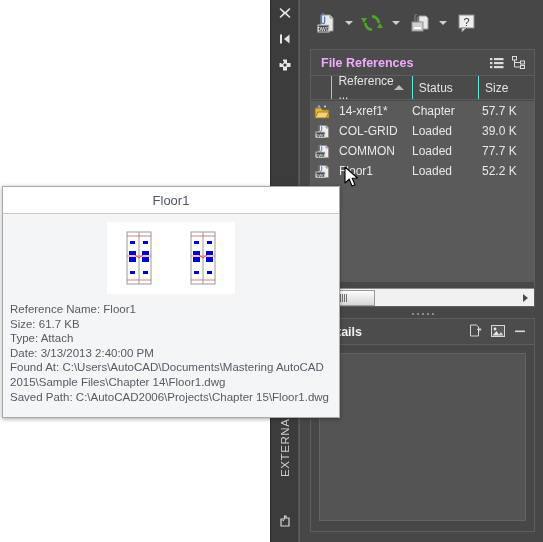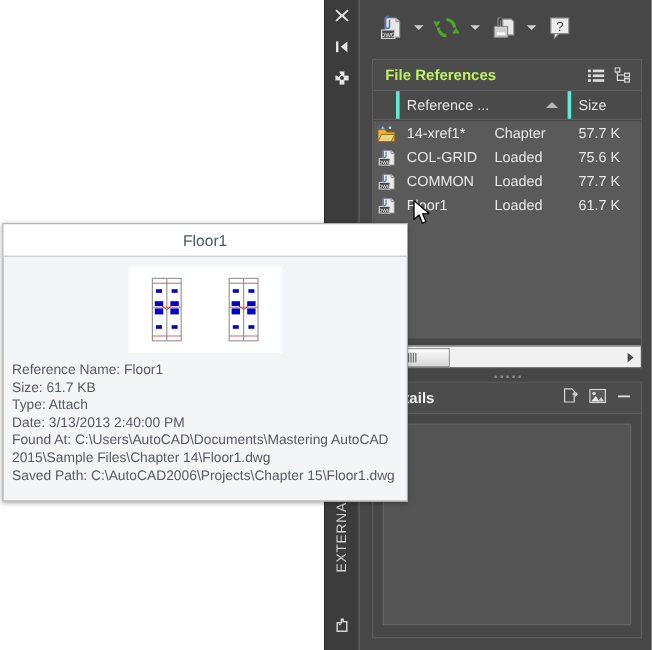--- a/index.html
+++ b/index.html
@@ -67,32 +67,32 @@
   .fileref {
     position: absolute; left: 10px; top: 49px; right: 8px; height: 258px;
     background: #474747;
     border: 1px solid #5e5e5e;
   }
   .fr-head {
     height: 26px; background: #4c4c4c;
     border-bottom: 1px solid #5e5e5e;
     display: flex; align-items: center; padding: 0 8px 0 10px;
   }
-  .fr-title { color: #bef264; font-size: 12.5px; font-weight: bold; flex: 1; }
+  .fr-title { color: #f0abfc; font-size: 12.5px; font-weight: bold; flex: 1; }
   .fr-head-icons { display: flex; gap: 8px; align-items: center; }
   .fr-head-icons > span { display:flex; align-items:center; }
 
   .fr-cols {
     height: 24px; display: flex; align-items: stretch;
     background: #4a4a4a; border-bottom: 1px solid #5e5e5e;
   }
   .col {
     display: flex; align-items: center;
     color: #e4e4e4; font-size: 12px;
-    border-right: 3px solid #5eead4;
+    border-right: 1px solid #5eead4;
     padding: 0 6px;
   }
   .col-icon { width: 22px; }
   .col-name { flex: 1; justify-content: space-between; }
   .col-status { width: 70px; }
   .col-size { width: 58px; border-right: none; }
   .sort-arrow { width:0; height:0;
     border-left: 5px solid transparent; border-right: 5px solid transparent;
     border-bottom: 5px solid #b8b8b8; margin-right: 2px; }
 
@@ -283,20 +283,23 @@
             </span>
           </span>
         </div>
 
         <div class="fr-cols">
           <div class="col col-icon"></div>
           <div class="col col-name">
             <span>Reference ...</span>
             <span class="sort-arrow"></span>
           </div>
+          <div class="col col-status">
+            <span>Status</span>
+          </div>
           <div class="col col-size">
             <span>Size</span>
           </div>
         </div>
 
         <div class="fr-list">
 
           <div class="row">
             <div class="cell cell-icon">
               <svg width="16" height="15" viewBox="0 0 16 15">
@@ -316,21 +319,21 @@
               <svg width="16" height="15" viewBox="0 0 16 15">
                 <path d="M5 1.5 L12 1.5 L14.5 4 L14.5 13.5 L5 13.5 Z" fill="#ededed" stroke="#8f8f8f" stroke-width=".8"></path>
                 <path d="M12 1.5 L12 4 L14.5 4" fill="#c8c8c8" stroke="#8f8f8f" stroke-width=".8"></path>
                 <rect x="2" y="8" width="9" height="5.5" fill="#4a4a4a" stroke="#d5d5d5" stroke-width=".8"></rect>
                 <text x="6.5" y="12.5" font-size="4" fill="#ffffff" text-anchor="middle" font-family="Liberation Sans, sans-serif">DWG</text>
                 <path d="M7 0.5 C6 0.5 5.5 1.2 5.5 2 L5.5 6.2 C5.5 6.9 6 7.3 6.6 7.3 C7.2 7.3 7.7 6.9 7.7 6.2 L7.7 2.4" fill="none" stroke="#4e79c6" stroke-width="1"></path>
               </svg>
             </div>
             <div class="cell cell-name">COL-GRID</div>
             <div class="cell cell-status">Loaded</div>
-            <div class="cell cell-size">75.6 K</div>
+            <div class="cell cell-size">39.0 K</div>
           </div>
 
           <div class="row">
             <div class="cell cell-icon">
               <svg width="16" height="15" viewBox="0 0 16 15">
                 <path d="M5 1.5 L12 1.5 L14.5 4 L14.5 13.5 L5 13.5 Z" fill="#ededed" stroke="#8f8f8f" stroke-width=".8"></path>
                 <path d="M12 1.5 L12 4 L14.5 4" fill="#c8c8c8" stroke="#8f8f8f" stroke-width=".8"></path>
                 <rect x="2" y="8" width="9" height="5.5" fill="#4a4a4a" stroke="#d5d5d5" stroke-width=".8"></rect>
                 <text x="6.5" y="12.5" font-size="4" fill="#ffffff" text-anchor="middle" font-family="Liberation Sans, sans-serif">DWG</text>
                 <path d="M7 0.5 C6 0.5 5.5 1.2 5.5 2 L5.5 6.2 C5.5 6.9 6 7.3 6.6 7.3 C7.2 7.3 7.7 6.9 7.7 6.2 L7.7 2.4" fill="none" stroke="#4e79c6" stroke-width="1"></path>
@@ -346,21 +349,21 @@
               <svg width="16" height="15" viewBox="0 0 16 15">
                 <path d="M5 1.5 L12 1.5 L14.5 4 L14.5 13.5 L5 13.5 Z" fill="#ededed" stroke="#8f8f8f" stroke-width=".8"></path>
                 <path d="M12 1.5 L12 4 L14.5 4" fill="#c8c8c8" stroke="#8f8f8f" stroke-width=".8"></path>
                 <rect x="2" y="8" width="9" height="5.5" fill="#4a4a4a" stroke="#d5d5d5" stroke-width=".8"></rect>
                 <text x="6.5" y="12.5" font-size="4" fill="#ffffff" text-anchor="middle" font-family="Liberation Sans, sans-serif">DWG</text>
                 <path d="M7 0.5 C6 0.5 5.5 1.2 5.5 2 L5.5 6.2 C5.5 6.9 6 7.3 6.6 7.3 C7.2 7.3 7.7 6.9 7.7 6.2 L7.7 2.4" fill="none" stroke="#4e79c6" stroke-width="1"></path>
               </svg>
             </div>
             <div class="cell cell-name">Floor1</div>
             <div class="cell cell-status">Loaded</div>
-            <div class="cell cell-size">61.7 K</div>
+            <div class="cell cell-size">52.2 K</div>
           </div>
 
         </div>
 
         <div class="hscroll">
           <div class="hs-thumb">
             <span class="hs-grip">
               <i></i>
                 <i></i>
                 <i></i>

